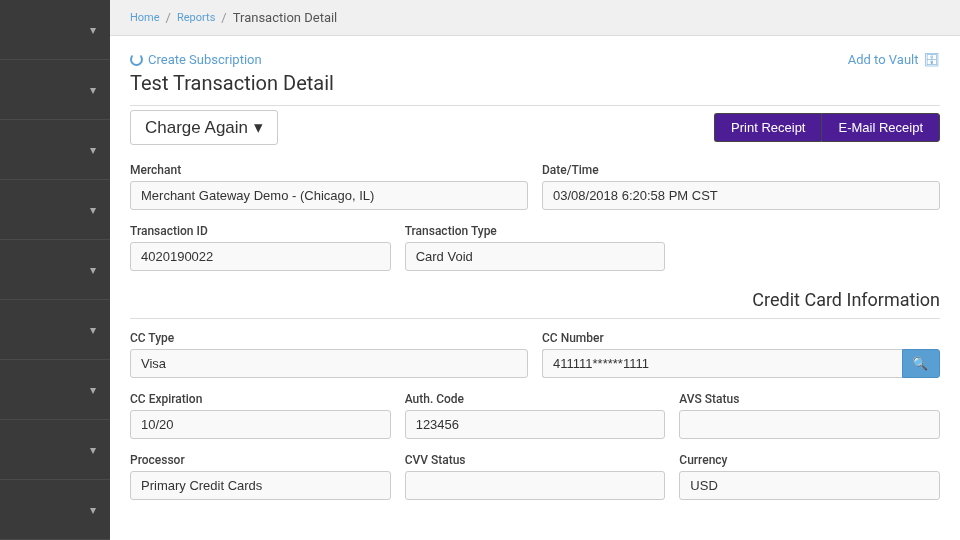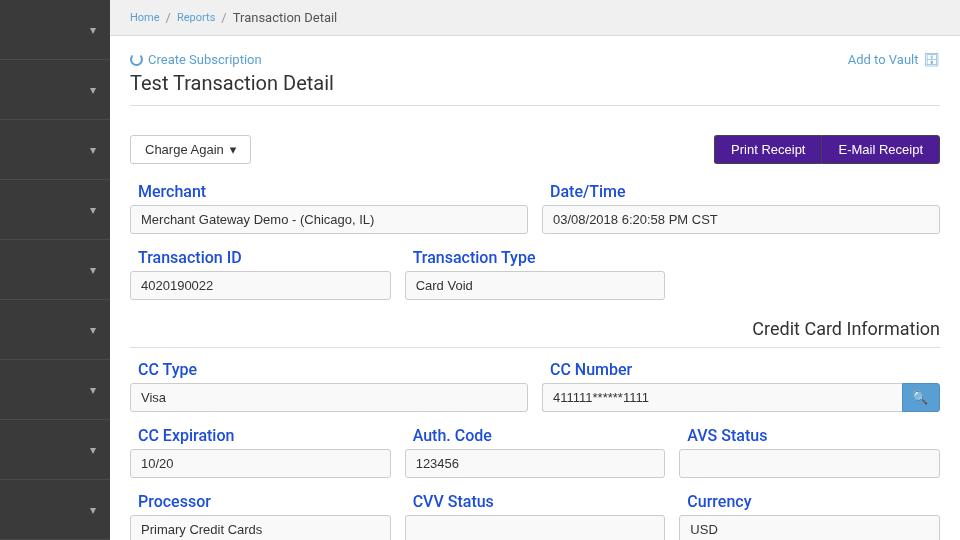--- a/index.html
+++ b/index.html
@@ -87,36 +87,36 @@
       font-size: 13px;
       display: flex;
       align-items: center;
       gap: 5px;
       cursor: pointer;
     }
     .page-title {
       font-size: 20px;
       font-weight: 400;
       color: #333;
-      margin-bottom: 29px;
+      margin-bottom: 4px;
       padding-bottom: 10px;
       border-bottom: 1px solid #ddd;
     }
     .button-row {
       display: flex;
       justify-content: space-between;
       align-items: center;
       margin-bottom: 18px;
     }
     .btn-charge {
       background: #fff;
       border: 1px solid #ccc;
       border-radius: 3px;
       padding: 6px 14px;
-      font-size: 13px;
+      font-size: 17px;
       cursor: pointer;
       display: flex;
       align-items: center;
       gap: 6px;
       color: #333;
     }
     .btn-group {
       display: flex;
       gap: 0;
     }
@@ -144,24 +144,23 @@
     }
     .form-row-3 {
       grid-template-columns: 1fr 1fr 1fr;
     }
     .form-group {
       display: flex;
       flex-direction: column;
       gap: 4px;
     }
     .form-label {
-      font-size: 16px;
-      color: #1d4ed8;
+      font-size: 12px;
+      color: #404040;
       font-weight: 500;
-      margin-left: 8px;
     }
     .form-input {
       border: 1px solid #ccc;
       border-radius: 3px;
       padding: 6px 10px;
       font-size: 13px;
       color: #333;
       background: #fff;
       width: 100%;
     }

